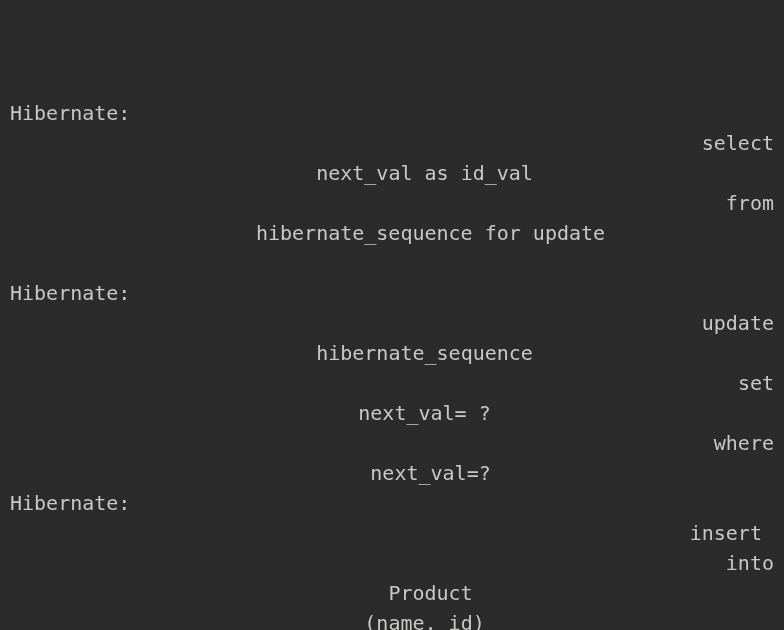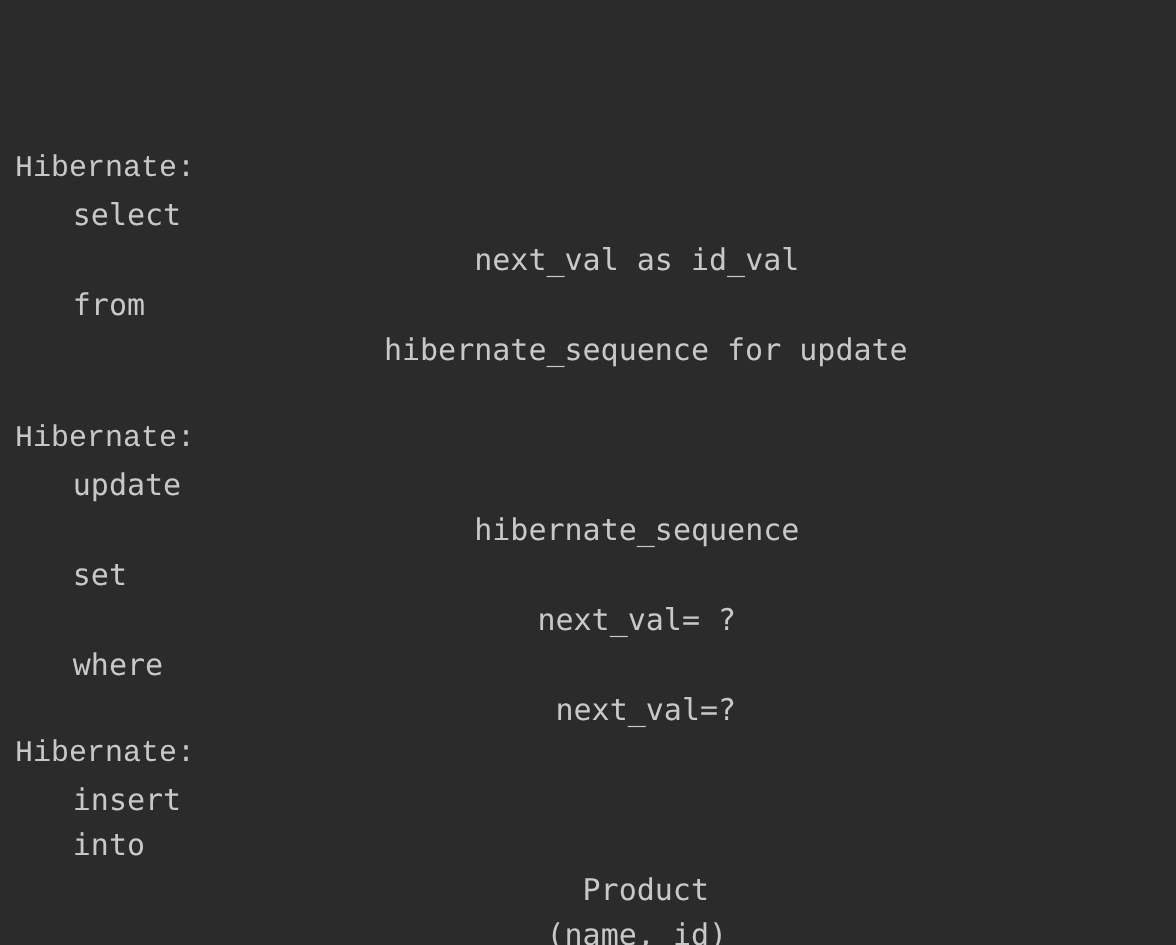--- a/index.html
+++ b/index.html
@@ -12,22 +12,22 @@
       color: #c8c8c6;
       font-family: "Menlo", "Monaco", "Consolas", monospace;
       font-size: 20px;
       line-height: 1.5;
       padding: 8px 10px;
       width: 784px;
       height: 630px;
       white-space: pre;
       overflow: hidden;
     }
-    .l0 { padding-left: 0; font-family: Liberation Mono, monospace; }
-    .l1 { padding-left: 3.2ch; }
+    .l0 { padding-left: 0; }
+    .l1 { padding-left: 3.2ch; text-align: right; }
     .l2 { padding-left: 6.4ch; text-align: center; }
   </style>
 </head>
 <body>
 
 
 <div id="console"><div class="l0">Hibernate: </div><div class="l1">select</div><div class="l2">next_val as id_val </div><div class="l1">from</div><div class="l2">hibernate_sequence for update</div><div class="l0">            </div><div class="l0">Hibernate: </div><div class="l1">update</div><div class="l2">hibernate_sequence </div><div class="l1">set</div><div class="l2">next_val= ? </div><div class="l1">where</div><div class="l2">next_val=?</div><div class="l0">Hibernate: </div><div class="l1">insert </div><div class="l1">into</div><div class="l2">Product</div><div class="l2">(name, id) </div></div>
 
 
 

